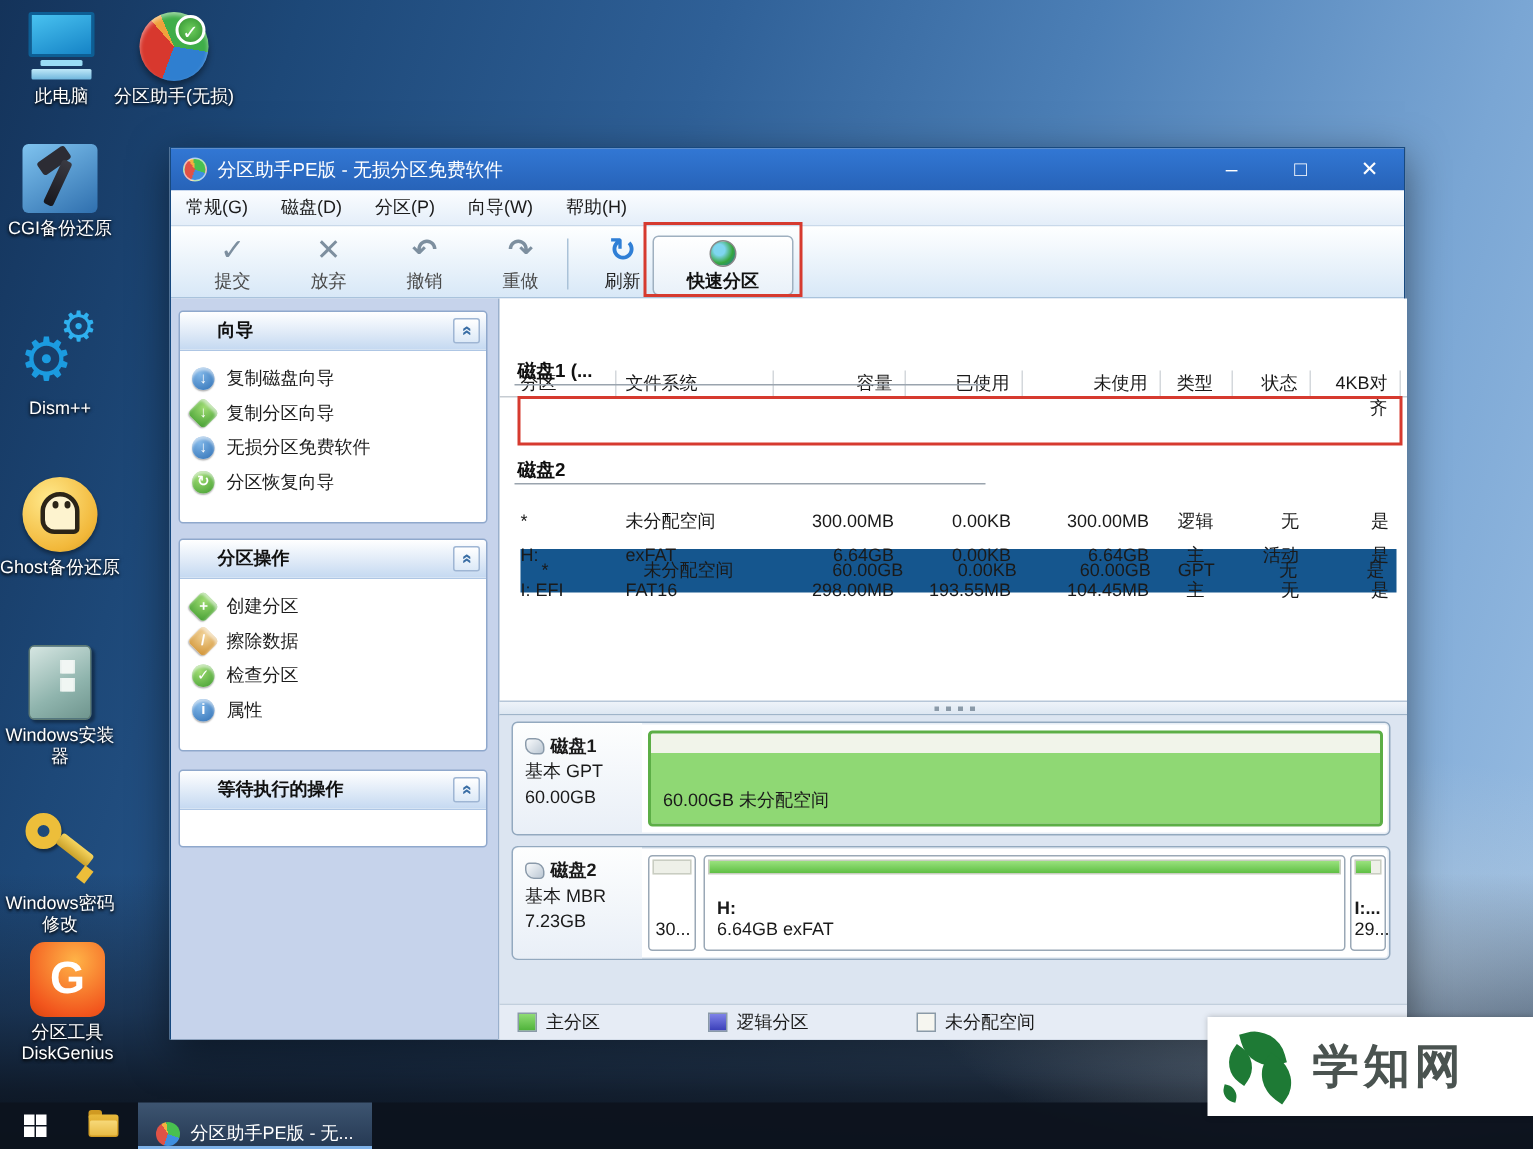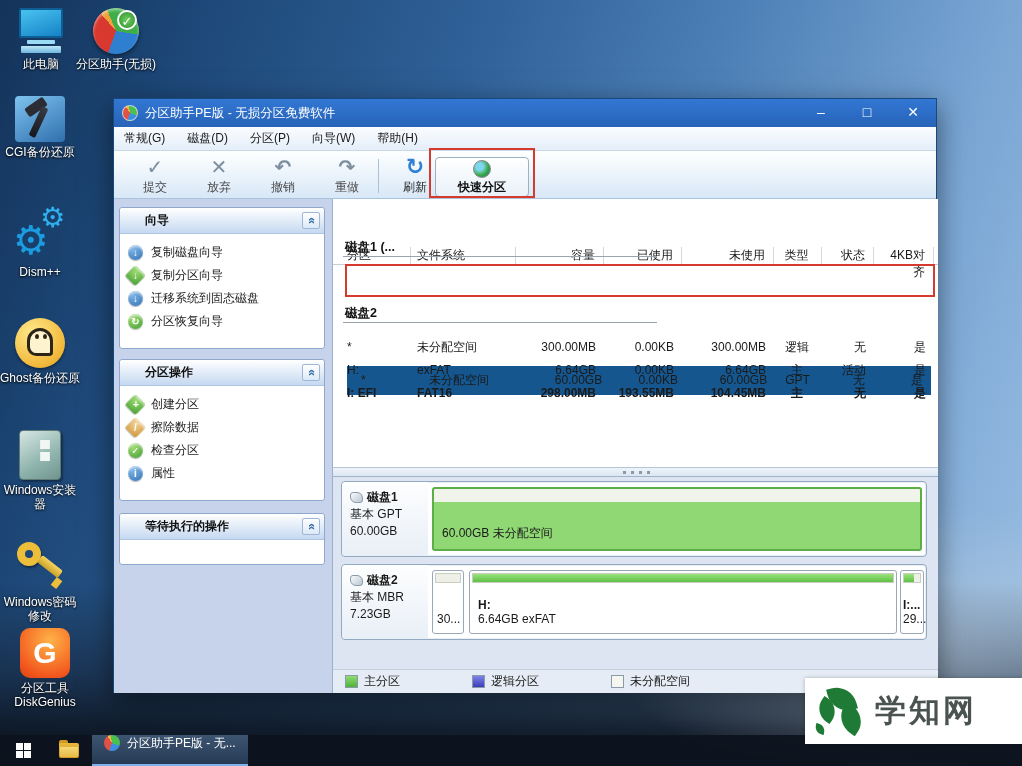--- a/index.html
+++ b/index.html
@@ -124,21 +124,21 @@
 
   
   .taskbar { position:absolute; left:0; top:735px; width:1022px; height:31px; background:rgba(13,19,30,.94); display:flex; align-items:stretch; z-index:20; }
   .tb-btn { width:46px; display:flex; align-items:center; justify-content:center; cursor:pointer; }
   .winlogo { width:15px; height:15px; display:grid; grid-template-columns:7px 7px; grid-template-rows:7px 7px; gap:1px; }
   .winlogo i { background:#fff; }
   .folder { width:20px; height:15px; position:relative; }
   .folder .back { position:absolute; left:0; top:0; width:20px; height:15px; background:linear-gradient(#e8b93c,#d09a22); border-radius:2px; }
   .folder .tab { position:absolute; left:0; top:-3px; width:9px; height:5px; background:#d09a22; border-radius:2px 2px 0 0; }
   .folder .front { position:absolute; left:1px; top:4px; width:18px; height:10px; background:linear-gradient(#f7d979,#e8bb45); border-radius:1px; }
-  .taskapp { display:flex; align-items:flex-start; gap:7px; padding:0 12px; background:linear-gradient(rgba(110,150,195,.5),rgba(70,105,150,.45)); border-bottom:2px solid #7fb2e8; color:#fff; cursor:pointer; }
+  .taskapp { display:flex; align-items:flex-end; gap:7px; padding:0 12px; background:linear-gradient(rgba(110,150,195,.5),rgba(70,105,150,.45)); border-bottom:2px solid #7fb2e8; color:#fff; cursor:pointer; }
   .taskapp .mini-pie { width:16px; height:16px; border-radius:50%; background:conic-gradient(from 200deg,#e05246 0 35%,#f3b13f 35% 42%,#49c04f 42% 75%,#3f8fe0 75% 100%); }
 
   
   .watermark { position:absolute; left:805px; top:678px; width:217px; height:66px; background:#fff; z-index:40; display:flex; align-items:center; box-shadow:0 0 4px rgba(0,0,0,.25); }
   .wleaves { position:relative; width:62px; height:58px; margin-left:8px; }
   .leaf { position:absolute; background:#1e7a35; border-radius:0 80% 0 80%; }
   .leaf.l1 { left:16px; top:4px; width:26px; height:26px; transform:rotate(-15deg); }
   .leaf.l2 { left:4px; top:18px; width:20px; height:20px; transform:rotate(35deg); }
   .leaf.l3 { left:26px; top:24px; width:24px; height:26px; transform:rotate(-55deg); border-radius:80% 0 80% 0; }
   .leaf.l4 { left:2px; top:42px; width:10px; height:10px; transform:rotate(15deg); }
@@ -281,21 +281,21 @@
             <div class="pitem">
               <span class="picon pc-blue">↓</span>
               <span>复制磁盘向导</span>
             </div>
             <div class="pitem">
               <span class="picon diam pc-green"><span>↓</span></span>
               <span>复制分区向导</span>
             </div>
             <div class="pitem">
               <span class="picon pc-blue">↓</span>
-              <span>迁移系统到固态磁盘</span>
+              <span>无损分区免费软件</span>
             </div>
             <div class="pitem">
               <span class="picon pc-green">↻</span>
               <span>分区恢复向导</span>
             </div>
           </div>
         </div>
 
         <div class="panel" style="top:160px; height:142px;">
           <div class="phead">
@@ -374,21 +374,21 @@
         <div class="trow" style="top:160px;">
           <span class="hc c0">H:</span>
           <span class="hc c1">exFAT</span>
           <span class="hc c2">6.64GB</span>
           <span class="hc c3">0.00KB</span>
           <span class="hc c4">6.64GB</span>
           <span class="hc c5">主</span>
           <span class="hc c6">活动</span>
           <span class="hc c7">是</span>
         </div>
-        <div class="trow" style="top:183px;font-weight:bold;">
+        <div class="trow" style="top:183px;">
           <span class="hc c0">I: EFI</span>
           <span class="hc c1">FAT16</span>
           <span class="hc c2">298.00MB</span>
           <span class="hc c3">193.55MB</span>
           <span class="hc c4">104.45MB</span>
           <span class="hc c5">主</span>
           <span class="hc c6">无</span>
           <span class="hc c7">是</span>
         </div>
 

